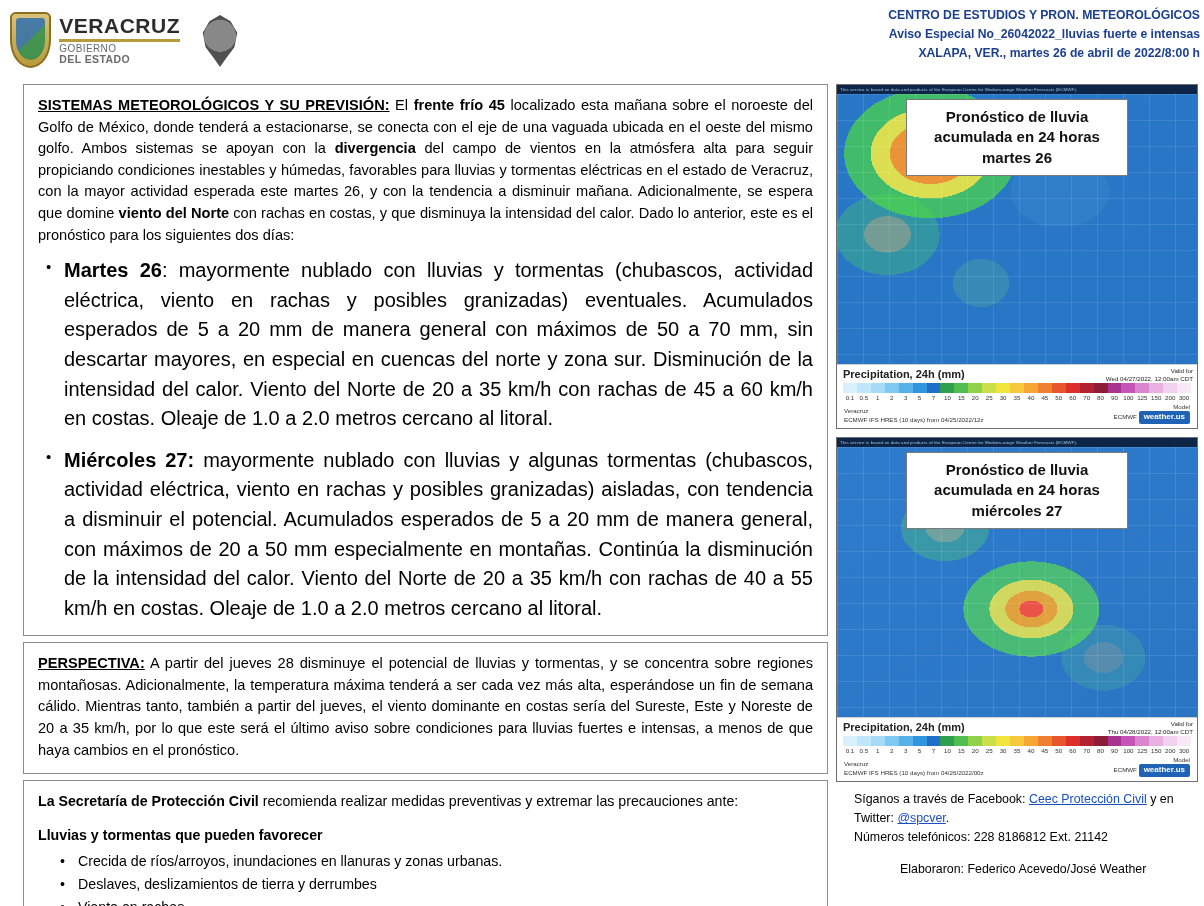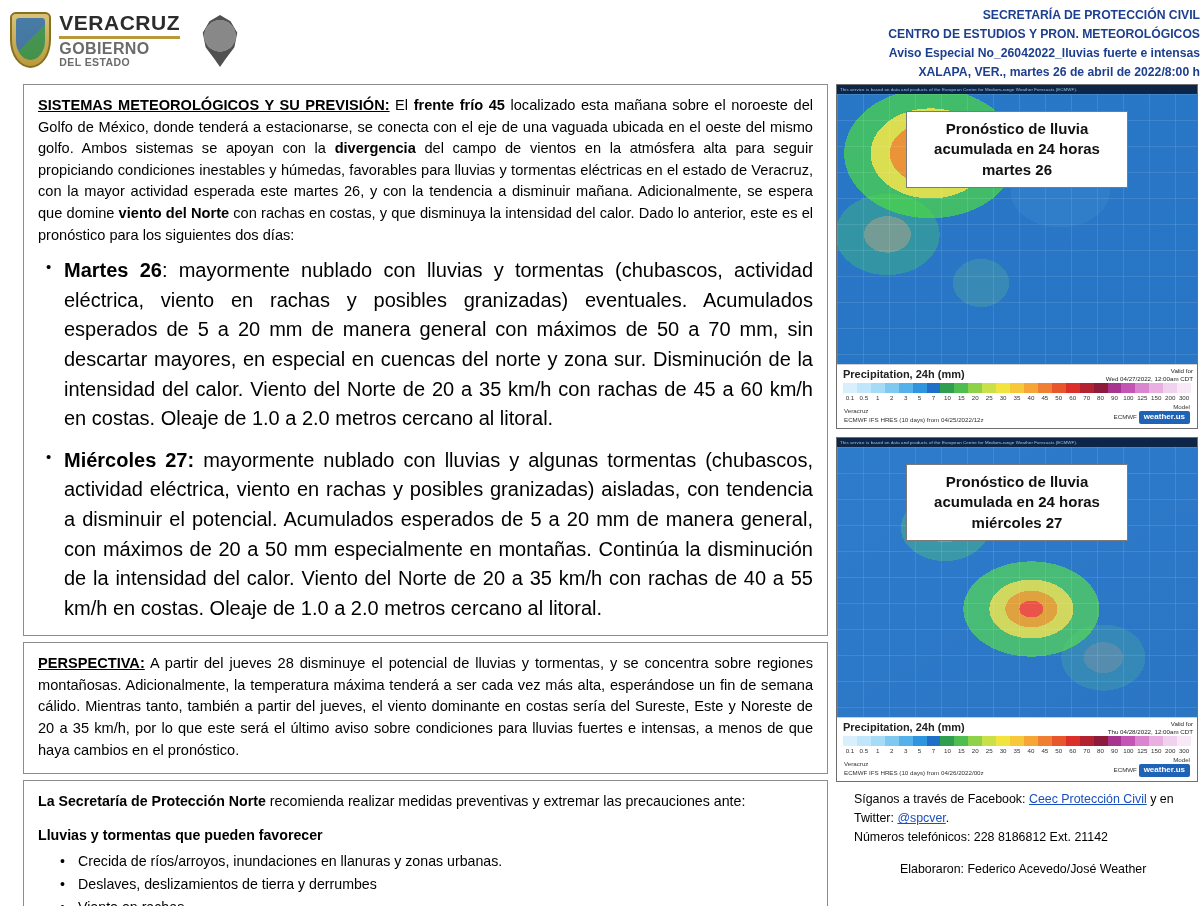--- a/index.html
+++ b/index.html
@@ -32,21 +32,21 @@
   .shield:before {
     content: "";
     position: absolute; left: 4px; top: 4px; right: 4px; bottom: 6px;
     background:
       linear-gradient(135deg, #2f6fae 0 50%, #2f8f4e 50% 100%);
     border-radius: 4px 4px 18px 18px / 4px 4px 24px 24px;
     opacity: .85;
   }
   .ver-text { line-height: 1.05; }
   .ver-text .l1 { font-size: 21px; font-weight: bold; letter-spacing: .5px; color: #2c2c2c; }
-  .ver-text .l2 { font-size: 16px; font-weight: bold; color: #6b6b6b; letter-spacing: .4px; }
+  .ver-text .l2 { font-size: 10px; font-weight: normal; color: #6b6b6b; letter-spacing: .4px; }
   .ver-text .l3 { font-size: 10.5px; font-weight: bold; color: #6b6b6b; letter-spacing: .4px; }
   .ver-rule { width: 100%; height: 3px; background: #b99a3a; margin: 2px 0; }
 
   .logo-pc {
     position: absolute; left: 196px; top: 8px;
     width: 210px; height: 66px;
     display: flex; align-items: center; gap: 8px;
   }
   .pc-eagle {
     width: 48px; height: 52px;
@@ -169,21 +169,20 @@
   }
   .map-label {
     position: absolute; top: 14px; left: 50%; transform: translateX(-50%);
     width: 222px;
     background: #ffffff;
     border: 1px solid #7a7a7a;
     text-align: center;
     font-weight: bold; font-size: 15px; line-height: 1.35;
     padding: 7px 4px;
     color: #111;
-    margin-top: 12px;
   }
   .legend {
     position: absolute; left: 0; right: 0; bottom: 0; height: 64px;
     background: #ffffff;
     border-top: 1px solid #cfcfcf;
     padding: 3px 4px 0 4px;
   }
   .legend-title { font-size: 11px; font-weight: bold; color: #222; margin-left: 2px; }
   .legend-bar { display: flex; height: 10px; margin: 3px 2px 1px 2px; }
   .legend-bar span { flex: 1; }
@@ -228,21 +227,20 @@
         <div class="l3">DEL ESTADO</div>
       </div>
     </div>
 
     <div class="logo-pc">
       <div class="pc-eagle"></div>
     </div>
 
 
     <div class="header-right">
-      <div>SECRETARÍA DE PROTECCIÓN CIVIL</div>
       <div>CENTRO DE ESTUDIOS Y PRON. METEOROLÓGICOS</div>
       <div>Aviso Especial No_26042022_lluvias fuerte e intensas</div>
       <div>XALAPA, VER., martes 26 de abril de 2022/8:00 h</div>
     </div>
   </div>
 
   <div class="body">
 
     <div class="left-col">
 
@@ -262,21 +260,21 @@
       </div>
 
       <div class="panel">
         <p>
           <span class="b u">PERSPECTIVA:</span><span> A partir del jueves 28 disminuye el potencial de lluvias y tormentas, y se concentra sobre regiones montañosas. Adicionalmente, la temperatura máxima tenderá a ser cada vez más alta, esperándose un fin de semana cálido. Mientras tanto, también a partir del jueves, el viento dominante en costas sería del Sureste, Este y Noreste de 20 a 35 km/h, por lo que este será el último aviso sobre condiciones para lluvias fuertes e intensas, a menos de que haya cambios en el pronóstico.</span>
         </p>
       </div>
 
       <div class="panel panel-reco">
         <div class="lead">
-          <span class="b">La Secretaría de Protección Norte</span><span> recomienda realizar medidas preventivas y extremar las precauciones ante:</span>
+          <span class="b">La Secretaría de Protección Civil</span><span> recomienda realizar medidas preventivas y extremar las precauciones ante:</span>
         </div>
         <div class="sub">Lluvias y tormentas que pueden favorecer</div>
         <ul class="reco">
           <li>Crecida de ríos/arroyos, inundaciones en llanuras y zonas urbanas.</li>
           <li>Deslaves, deslizamientos de tierra y derrumbes</li>
           <li>Viento en rachas</li>
           <li>Posibles Granizadas.</li>
           <li>Oleaje elevado.</li>
         </ul>
       </div>

